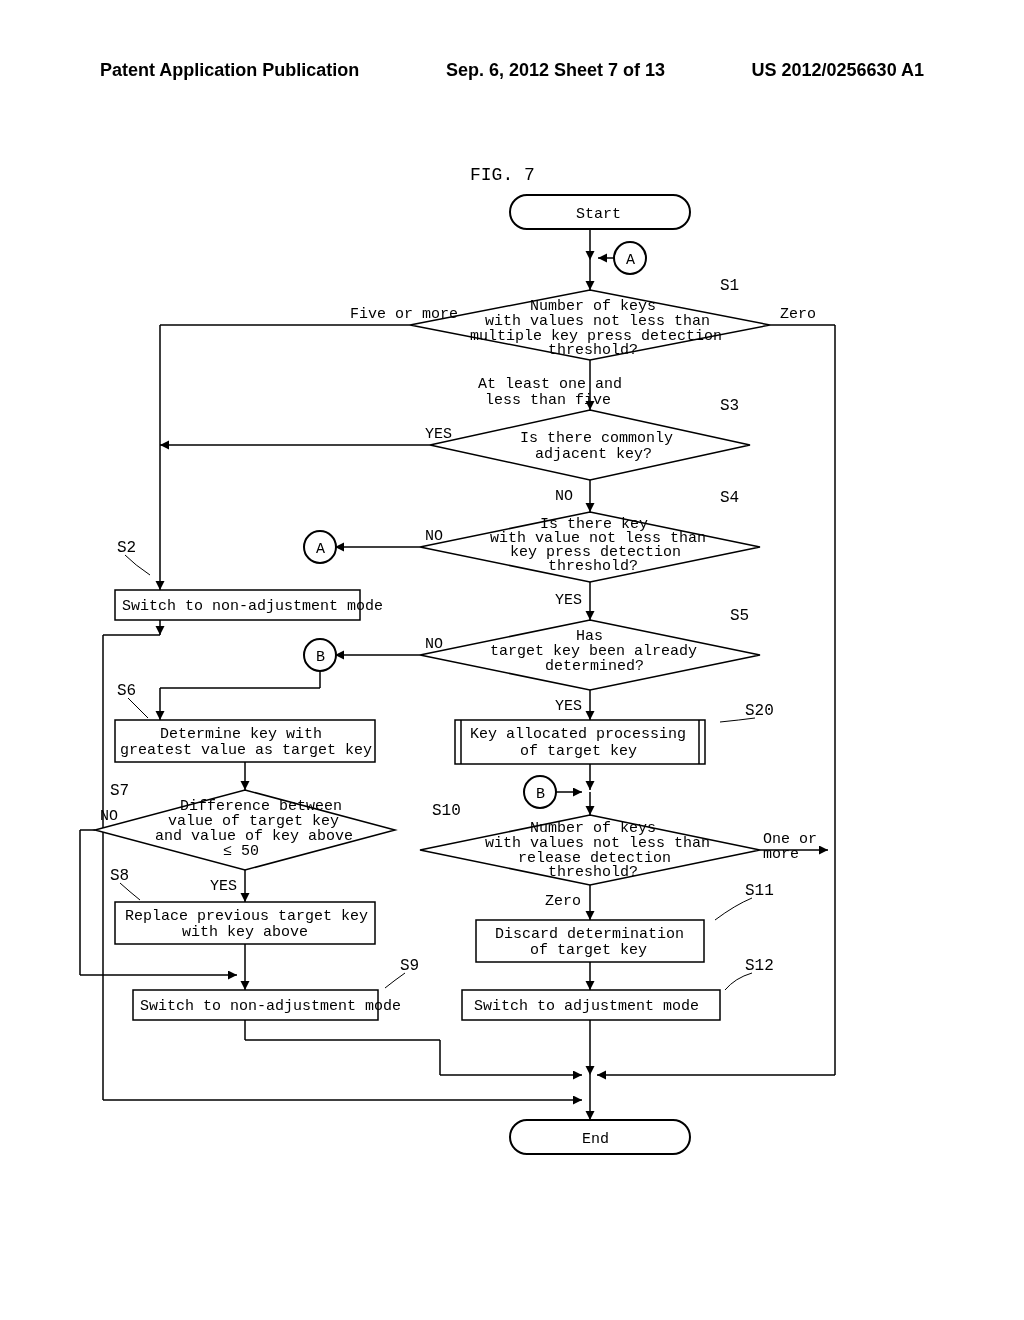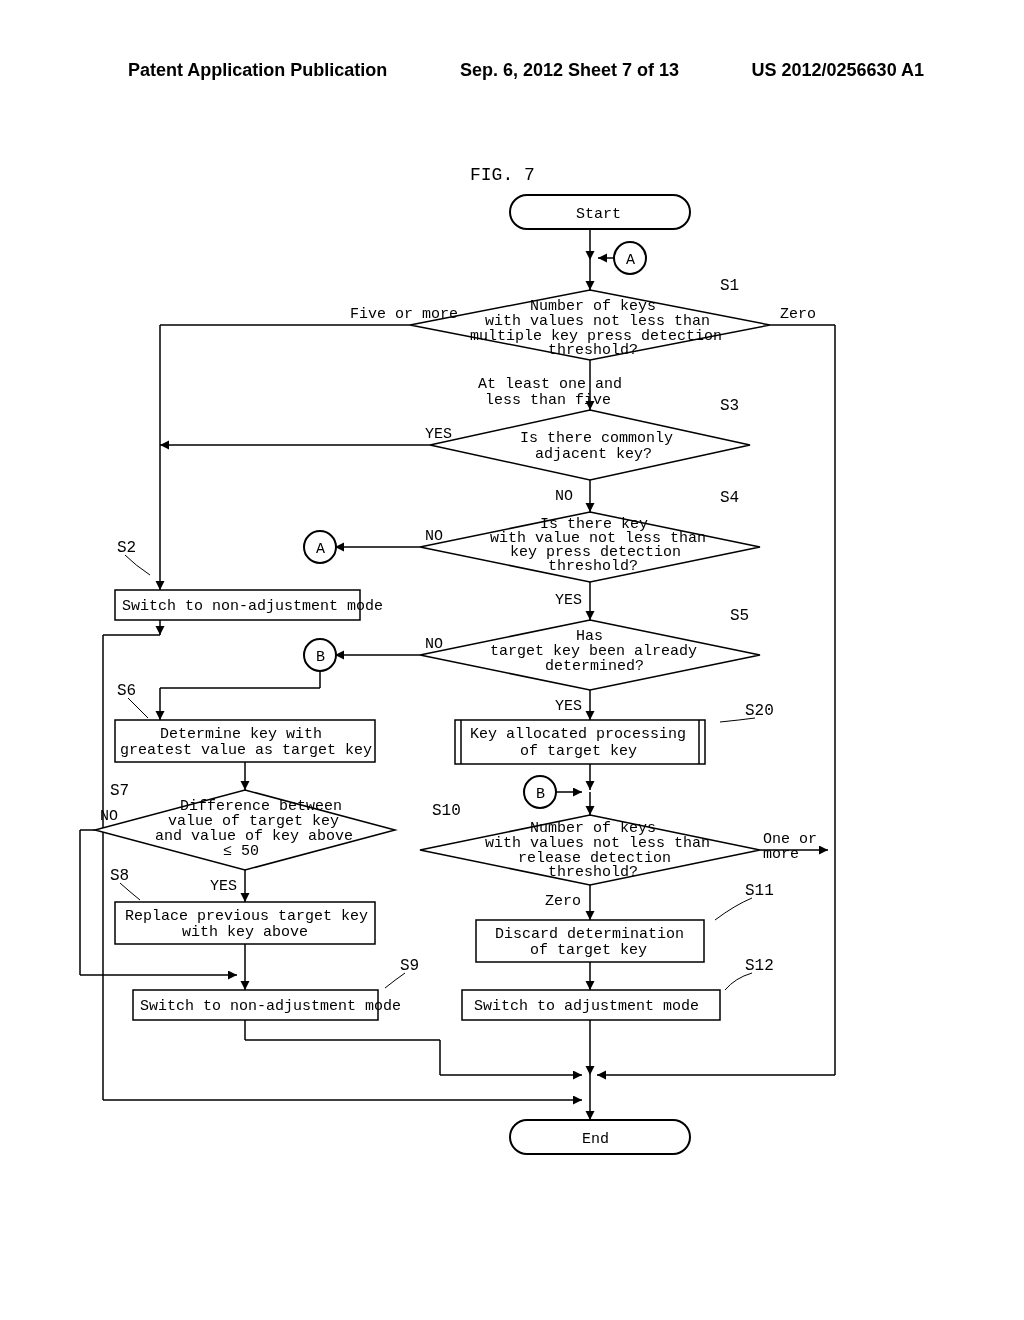--- a/index.html
+++ b/index.html
@@ -10,21 +10,20 @@
     width: 1024px;
     height: 1320px;
     position: relative;
   }
   .header {
     display: flex;
     justify-content: space-between;
     padding: 60px 100px 0 100px;
     font-size: 18px;
     font-weight: bold;
-    margin-left: 28px;
   }
   .header .center {
     text-align: center;
   }
   svg {
     position: absolute;
     top: 0;
     left: 0;
   }
   .svg-text {

